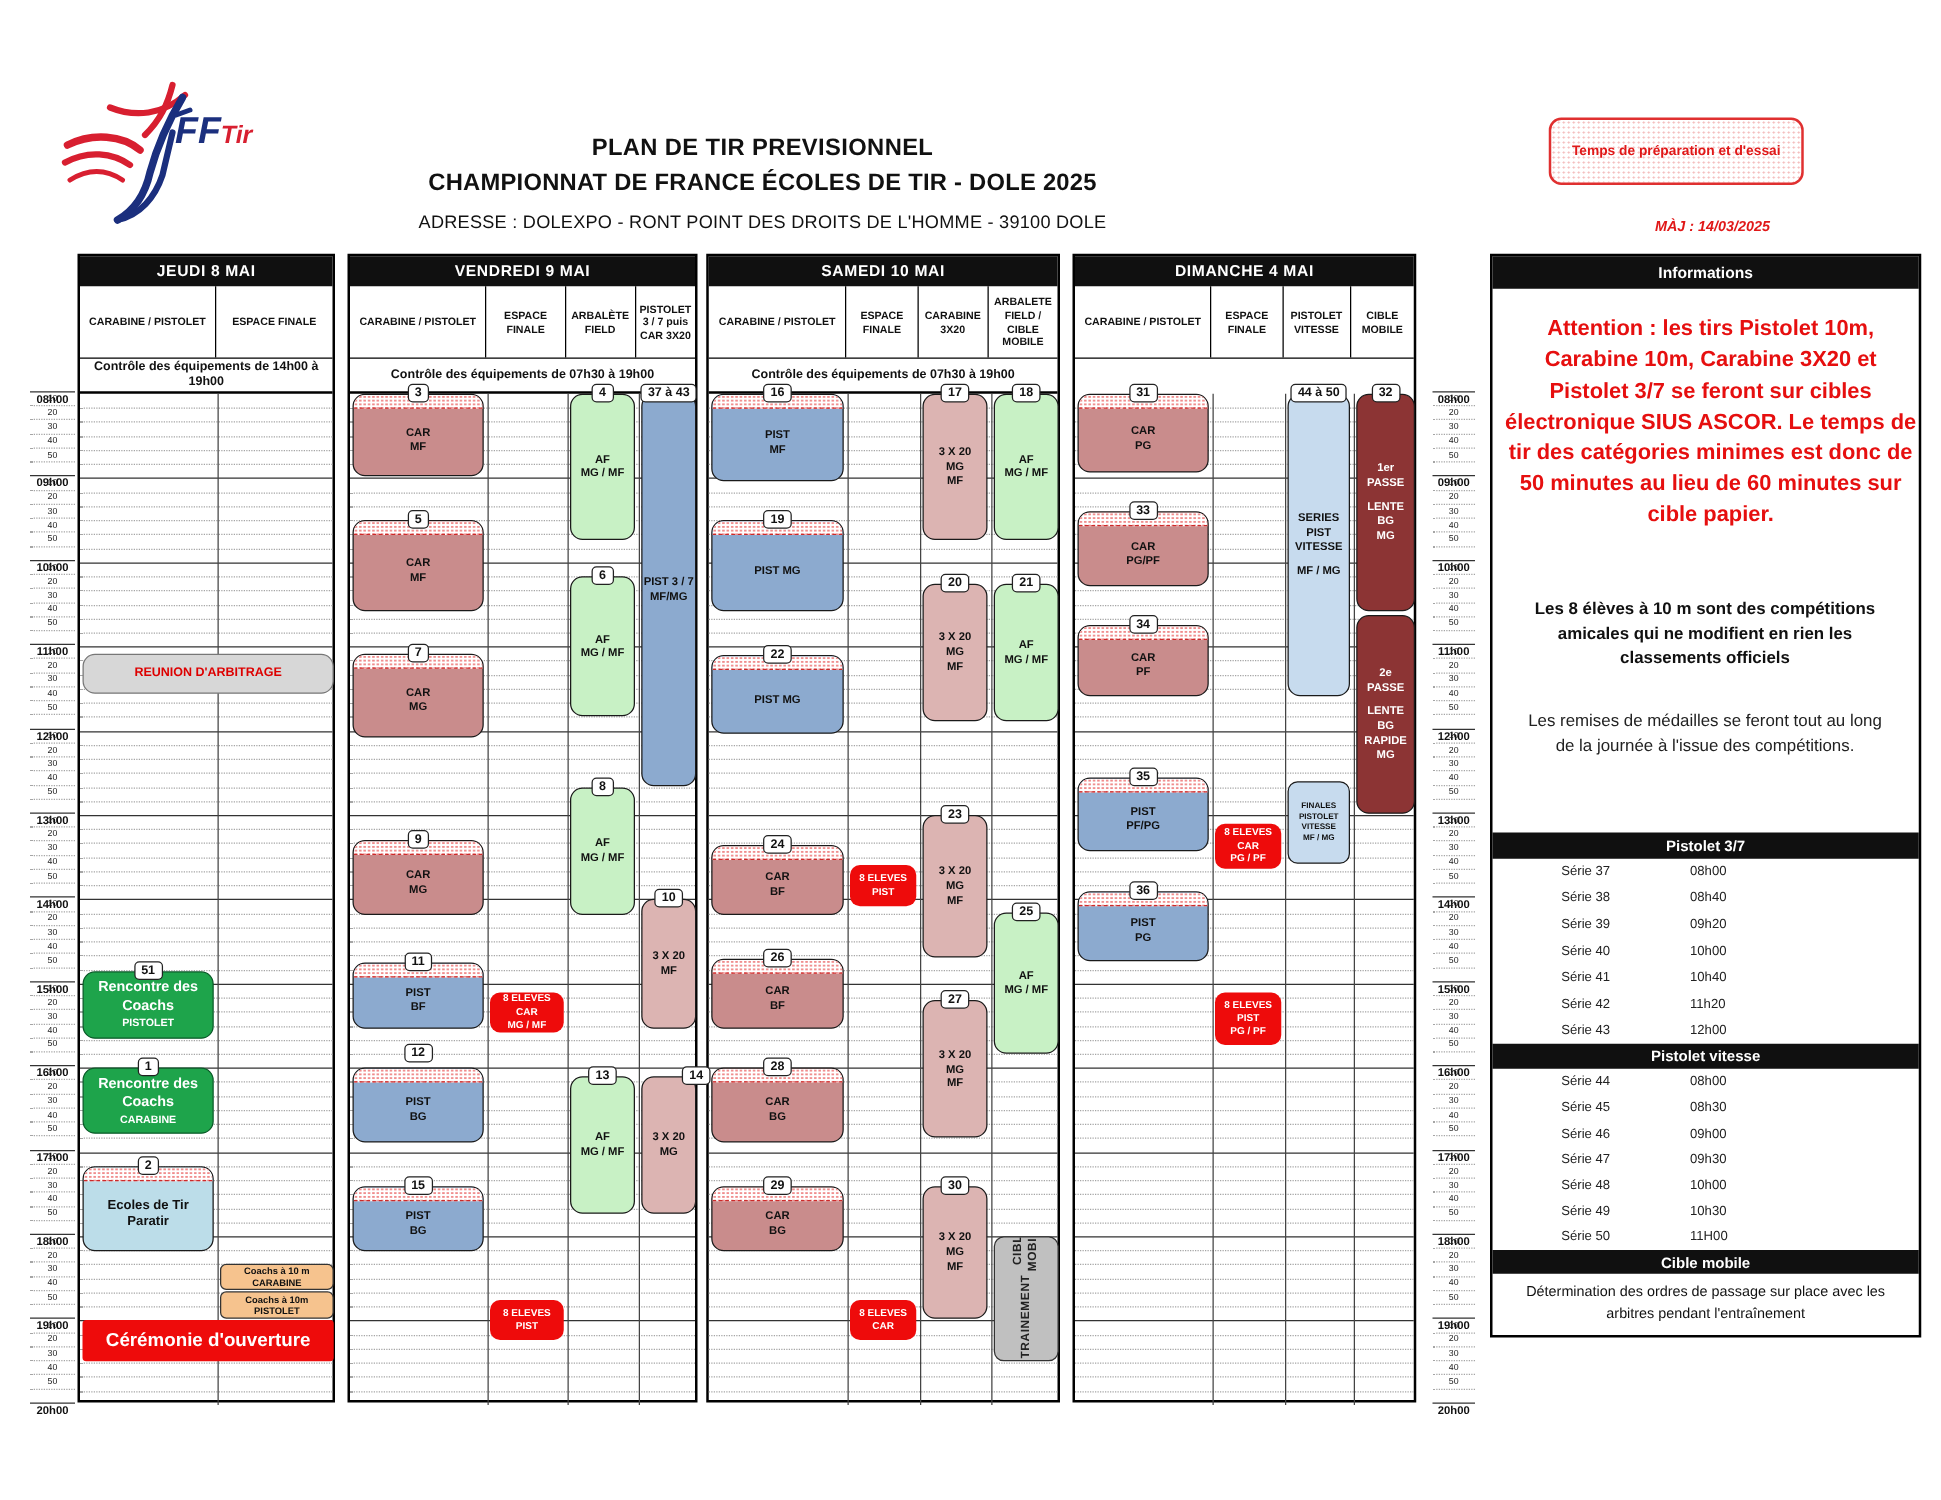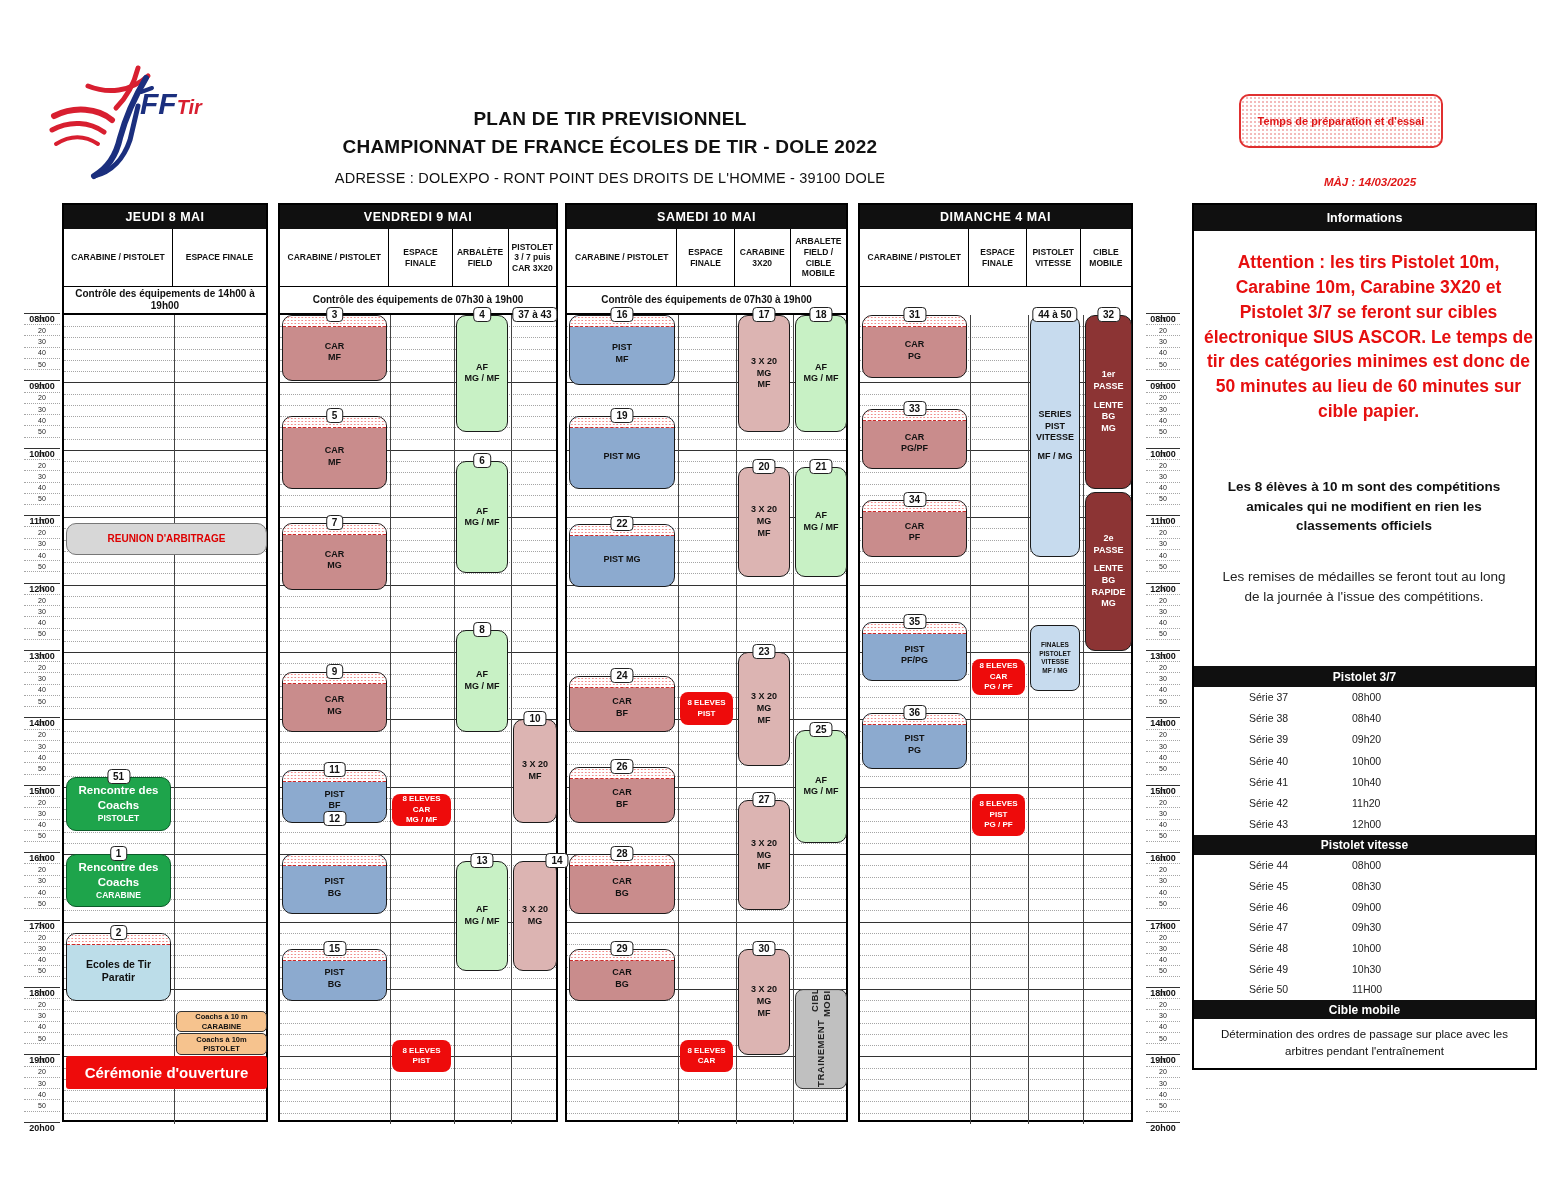--- a/index.html
+++ b/index.html
@@ -72,21 +72,21 @@
         <path d="M98 16 C86 36 78 54 72 76 C68 94 60 106 46 114" stroke="#1b2f7e" stroke-width="6"></path>
         <path d="M46 114 C64 110 76 96 82 78 L90 44" stroke="#1b2f7e" stroke-width="5"></path>
         <path d="M93 30 L104 26" stroke="#1b2f7e" stroke-width="4"></path>
       </g>
       <text x="92" y="52" font-family="Liberation Sans, sans-serif" font-style="italic" font-weight="bold" font-size="30" fill="#1b2f7e">FF<tspan font-size="20" fill="#d81f30">Tir</tspan></text>
     </svg>
   </div>
 
   <div class="titles">
     <div class="t1">PLAN DE TIR PREVISIONNEL</div>
-    <div class="t2">CHAMPIONNAT DE FRANCE ÉCOLES DE TIR - DOLE 2022</div>
+    <div class="t2">CHAMPIONNAT DE FRANCE ÉCOLES DE TIR - DOLE 2025</div>
     <div class="t3">ADRESSE : DOLEXPO - RONT POINT DES DROITS DE L'HOMME - 39100 DOLE</div>
   </div>
 
   <div class="notebox">Temps de préparation et d'essai</div>
   <div class="maj">MÀJ :  14/03/2025</div>
 
   <div id="grid" class="abs" style="left:0;top:0;width:1553px;height:1200px;">
       <div class="abs" style="left: 24px; top: 203px; width: 36px; height: 919px;">
         <div class="hline" style="left: 0px; top: 110px; width: 36px;"></div>
         <div class="tlab" style="left: 0px; top: 111px; width: 36px;">08h00</div>
@@ -582,20 +582,24 @@
           <div class="hatch"></div>
           <div class="ln">CAR</div>
           <div class="ln">MF</div>
         </div>
         <div class="badge" style="left: 54.5px; top: 102px;">3</div>
         <div class="blk" style="left: 176px; top: 110px; width: 52px; height: 116.95px; background: rgb(200, 241, 197); color: rgb(17, 17, 17); border-color: rgb(26, 26, 26);">
           <div class="ln">AF</div>
           <div class="ln">MG / MF</div>
         </div>
         <div class="badge" style="left: 202px; top: 102px;">4</div>
+        <div class="blk" style="left: 233px; top: 110px; width: 44px; height: 313.758px; background: rgb(140, 170, 207); color: rgb(17, 17, 17); border-color: rgb(26, 26, 26);">
+          <div class="ln">PIST 3 / 7</div>
+          <div class="ln">MF/MG</div>
+        </div>
         <div class="badge" style="left: 255px; top: 102px;">37 à 43</div>
         <div class="blk" style="left: 2px; top: 211.1px; width: 105px; height: 73.14px; background: rgb(201, 140, 140); color: rgb(17, 17, 17); border-color: rgb(26, 26, 26); padding-top: 8px;">
           <div class="hatch"></div>
           <div class="ln">CAR</div>
           <div class="ln">MF</div>
         </div>
         <div class="badge" style="left: 54.5px; top: 203.1px;">5</div>
         <div class="blk" style="left: 176px; top: 256.258px; width: 52px; height: 112.232px; background: rgb(200, 241, 197); color: rgb(17, 17, 17); border-color: rgb(26, 26, 26);">
           <div class="ln">AF</div>
           <div class="ln">MG / MF</div>
@@ -632,21 +636,21 @@
         <div class="blk" style="left: 112px; top: 588.54px; width: 59px; height: 32.7px; background: rgb(238, 11, 11); color: rgb(255, 255, 255); border: none; border-radius: 8px; font-size: 8px;">
           <div class="ln">8 ELEVES</div>
           <div class="ln">CAR</div>
           <div class="ln">MG / MF</div>
         </div>
         <div class="blk" style="left: 2px; top: 649.2px; width: 105px; height: 59.66px; background: rgb(140, 170, 207); color: rgb(17, 17, 17); border-color: rgb(26, 26, 26); padding-top: 8px;">
           <div class="hatch"></div>
           <div class="ln">PIST</div>
           <div class="ln">BG</div>
         </div>
-        <div class="badge" style="left: 54.5px; top: 606px;">12</div>
+        <div class="badge" style="left: 54.5px; top: 630px;">12</div>
         <div class="blk" style="left: 176px; top: 655.94px; width: 52px; height: 110.21px; background: rgb(200, 241, 197); color: rgb(17, 17, 17); border-color: rgb(26, 26, 26);">
           <div class="ln">AF</div>
           <div class="ln">MG / MF</div>
         </div>
         <div class="badge" style="left: 202px; top: 647.94px;">13</div>
         <div class="blk" style="left: 233px; top: 655.94px; width: 44px; height: 110.21px; background: rgb(220, 180, 178); color: rgb(17, 17, 17); border-color: rgb(26, 26, 26);">
           <div class="ln">3 X 20</div>
           <div class="ln">MG</div>
         </div>
         <div class="badge" style="left: 255px; top: 647.94px; margin-left: 22px;">14</div>

